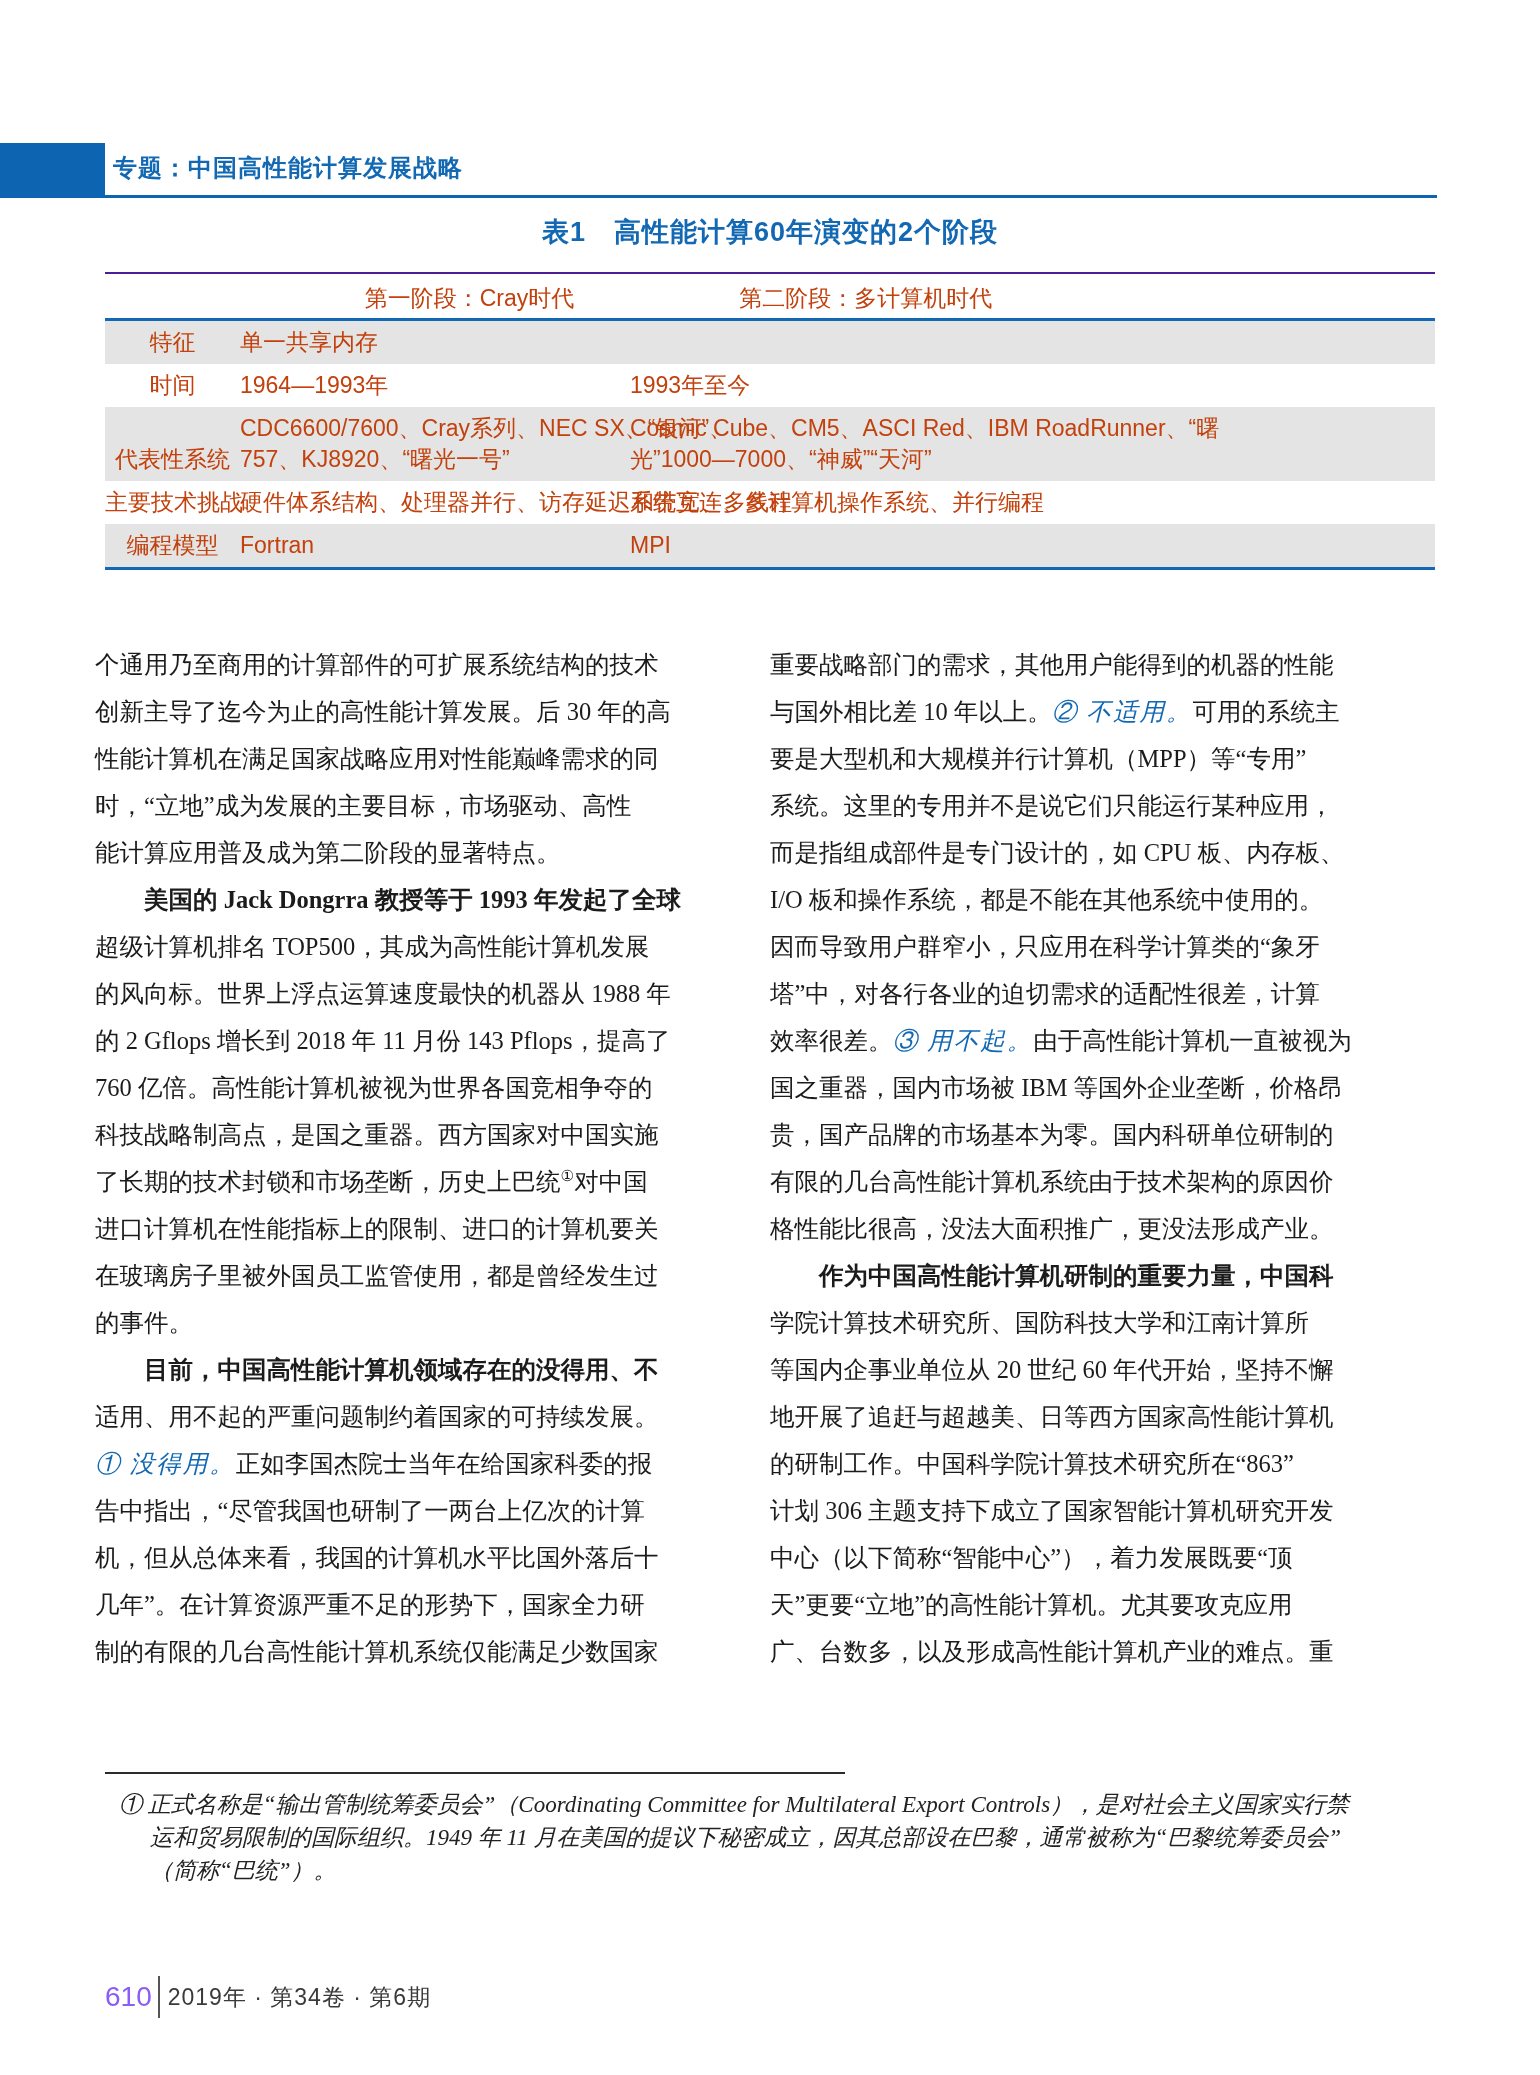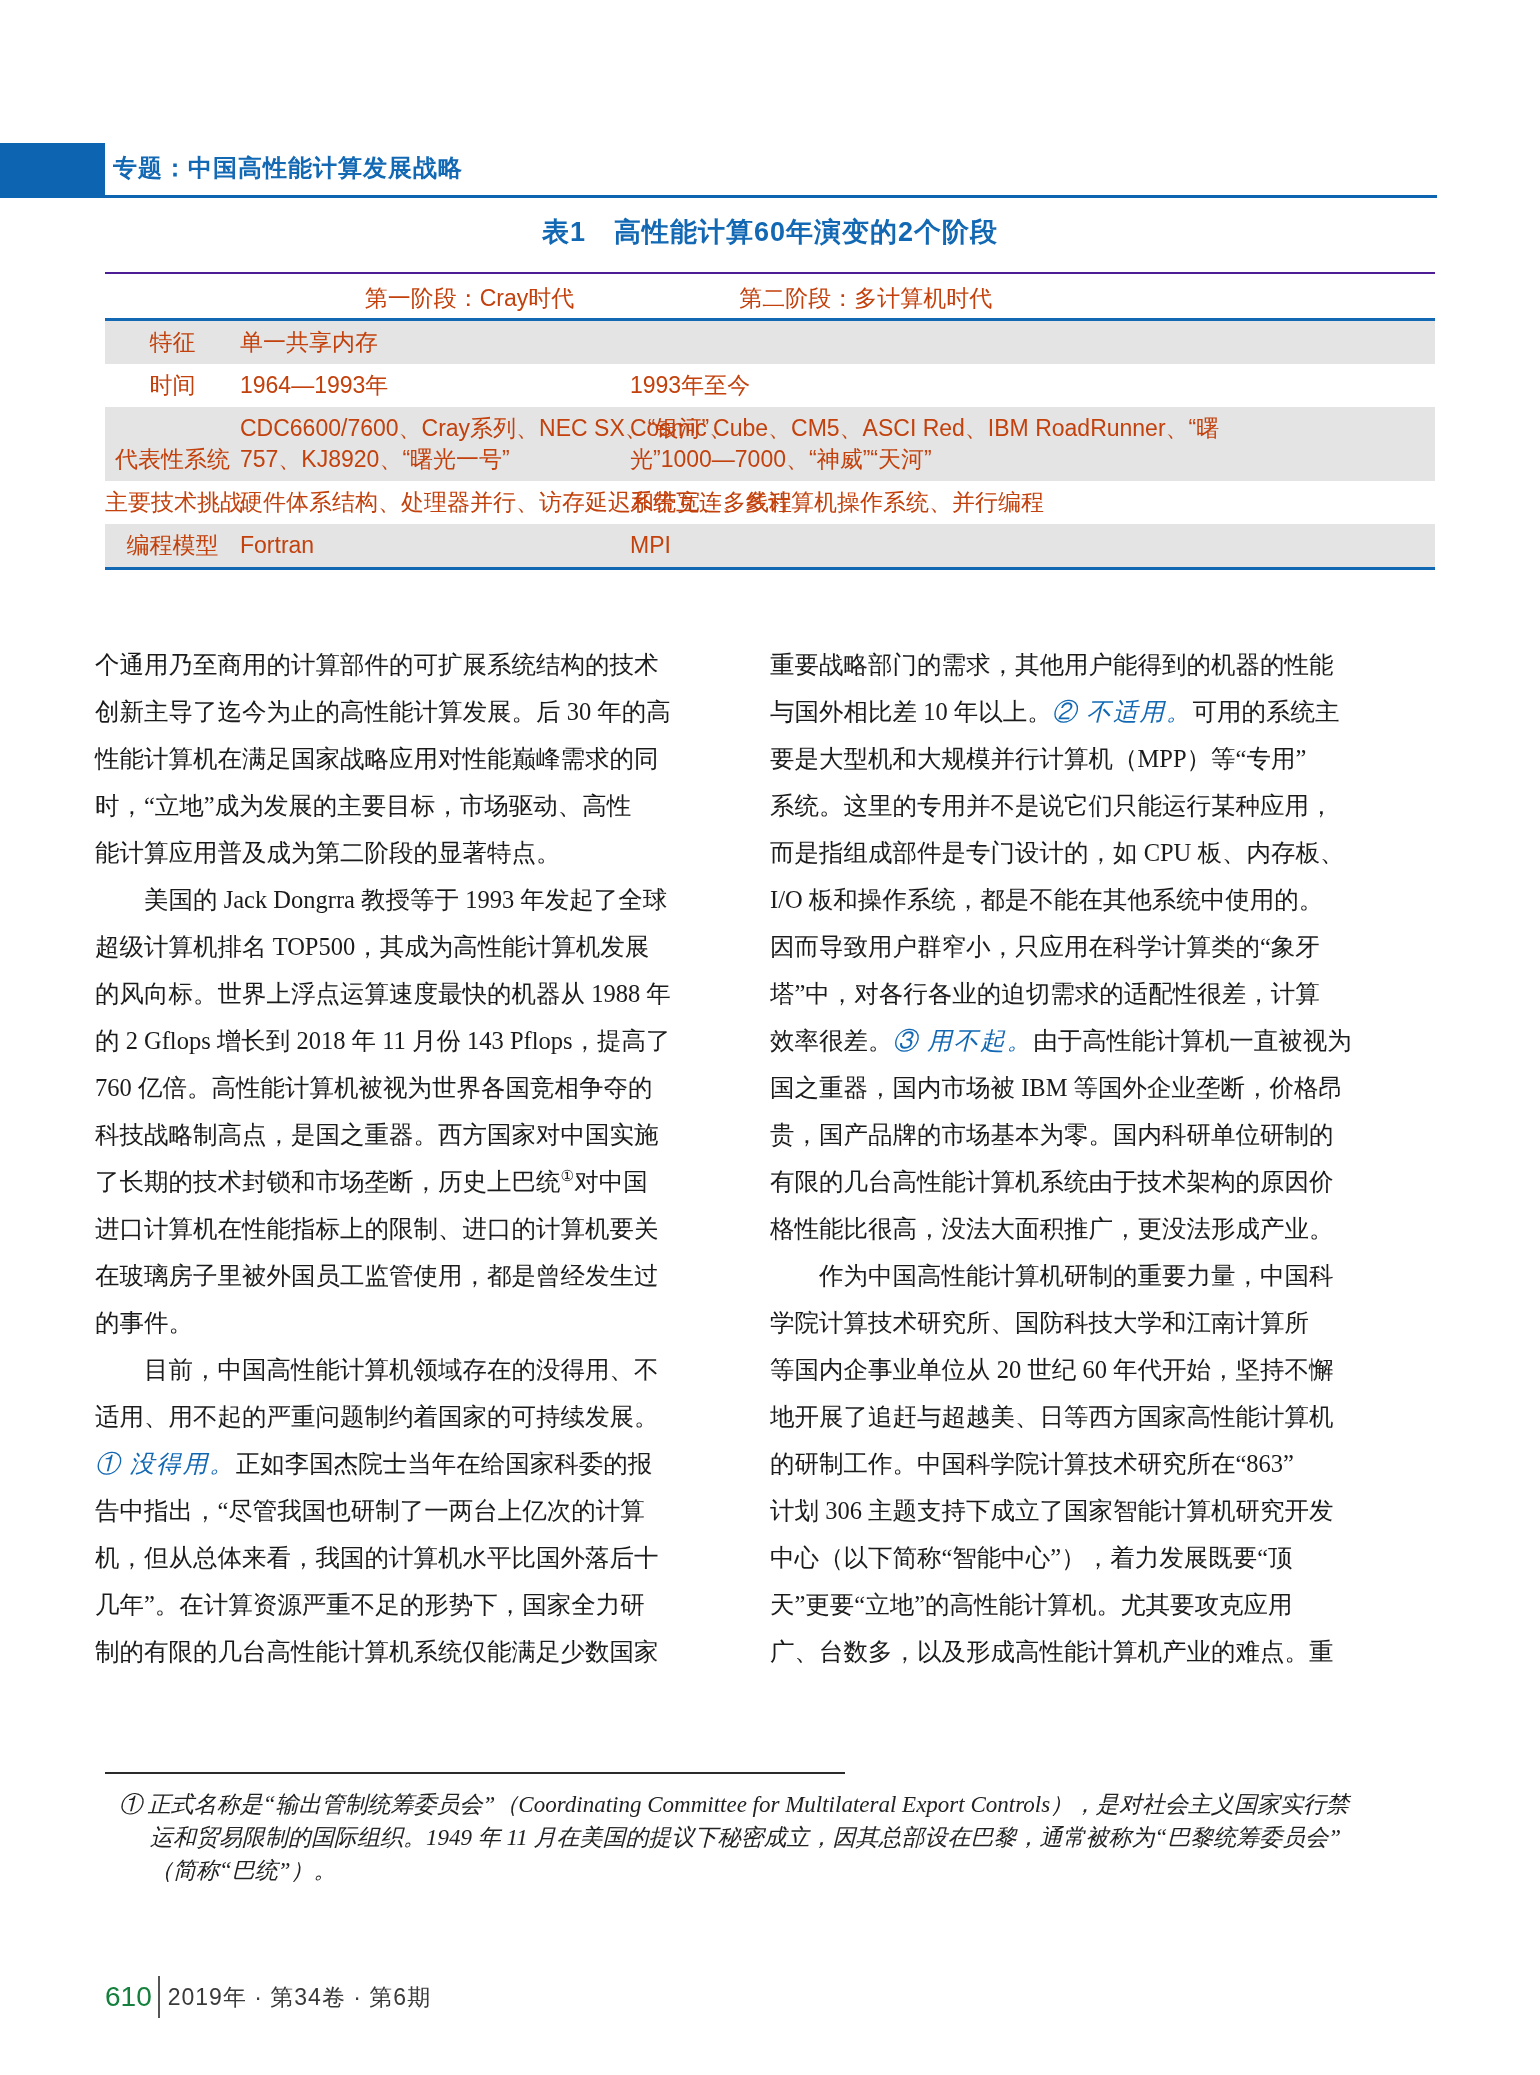--- a/index.html
+++ b/index.html
@@ -29,35 +29,35 @@
   .tcell div{line-height:31px;white-space:nowrap;}
   .tlabel{width:135px;text-align:center;flex:none;}
   .tc1{width:390px;flex:none;}
   .tc2{flex:1;}
 
   
   .bodycol{position:absolute;top:641px;width:580px;font-size:24.5px;color:#1b1b1b;}
   .col-left{left:95px;}
   .col-right{left:770px;}
   .bline{height:47px;line-height:47px;white-space:nowrap;}
-  .bline.ind{padding-left:49px;}
+  .bline.ind{padding-left:49px;font-weight:bold;}
   .kai-blue{color:#1268b3;font-style:italic;letter-spacing:2px;}
   .supnote{vertical-align:super;font-size:0.62em;line-height:0;}
 
   
   .fn-rule{position:absolute;left:105px;top:1772px;width:740px;height:2px;background:#2b2b2b;}
   .footnote{position:absolute;left:105px;top:1788px;width:1335px;font-size:23px;color:#222;
             font-style:italic;}
   .fnline{line-height:33px;white-space:nowrap;padding-left:14px;}
   .fnline.ind{padding-left:45px;}
 
   
   .pagefooter{position:absolute;left:105px;top:1975px;height:44px;display:flex;align-items:center;
               font-family:"Liberation Sans","DejaVu Sans",sans-serif;color:#3a3a3a;}
-  .pagenum{font-size:28px;color:#15803d;}
+  .pagenum{font-size:28px;color:#8b5cf6;}
   .footbar{width:2px;height:42px;background:#555;margin:0 8px 0 6px;}
   .issue{font-size:23px;letter-spacing:1px;}
 </style>
 </head>
 <body>
 
 <div class="page">
 
   <div class="topic-block"></div>
   <div class="topic-rule"></div>

